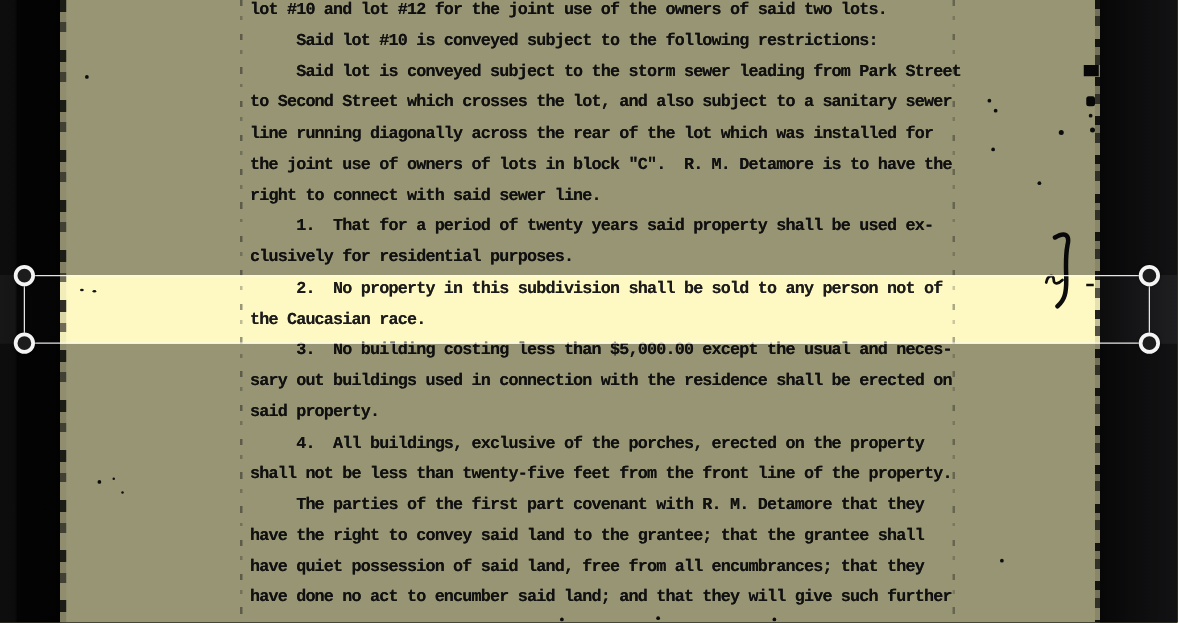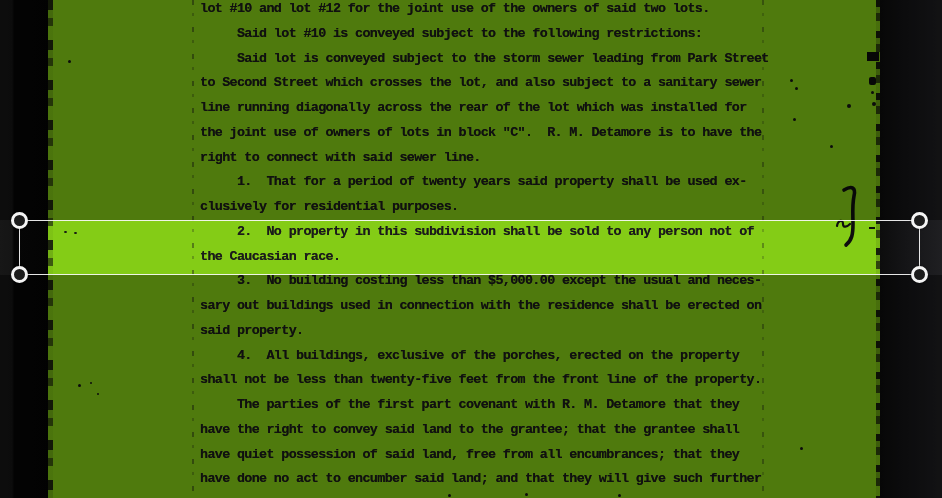--- a/index.html
+++ b/index.html
@@ -9,21 +9,21 @@
     background:#0a0a0a;
     font-family:"Liberation Mono","DejaVu Sans Mono",monospace;
   }
   
   .bg-left{position:absolute;left:0;top:0;width:50px;height:498px;
     background:linear-gradient(to right,#171717 0,#151515 12px,#060606 14px,#040404 100%);}
   .bg-right{position:absolute;left:878px;top:0;width:64px;height:498px;
     background:linear-gradient(to right,#0c0c0c 0,#141416 40%,#1f1f22 100%);}
   
   .page{position:absolute;left:48px;top:0;width:832px;height:498px;
-    background:#84cc16;}
+    background:#fef9c3;}
   .edge{position:absolute;top:0;height:100%;pointer-events:none;}
   .edge-left{left:0;width:5px;
     background:repeating-linear-gradient(180deg,rgba(12,12,12,.85) 0 10px,rgba(12,12,12,.15) 10px 18px,rgba(12,12,12,.6) 18px 26px,rgba(12,12,12,.05) 26px 40px);}
   .edge-right{right:0;width:4px;
     background:repeating-linear-gradient(180deg,rgba(10,10,10,.9) 0 7px,rgba(10,10,10,.25) 7px 13px,rgba(10,10,10,.7) 13px 21px,rgba(10,10,10,.1) 21px 31px);}
   .crease{position:absolute;top:0;height:100%;width:2px;opacity:.55;pointer-events:none;
     background:repeating-linear-gradient(180deg,rgba(25,25,25,.8) 0 5px,rgba(25,25,25,0) 5px 13px,rgba(25,25,25,.5) 13px 16px,rgba(25,25,25,0) 16px 27px);}
   .crease-left{left:144px;}
   .crease-right{left:714px;opacity:.45;}
   

